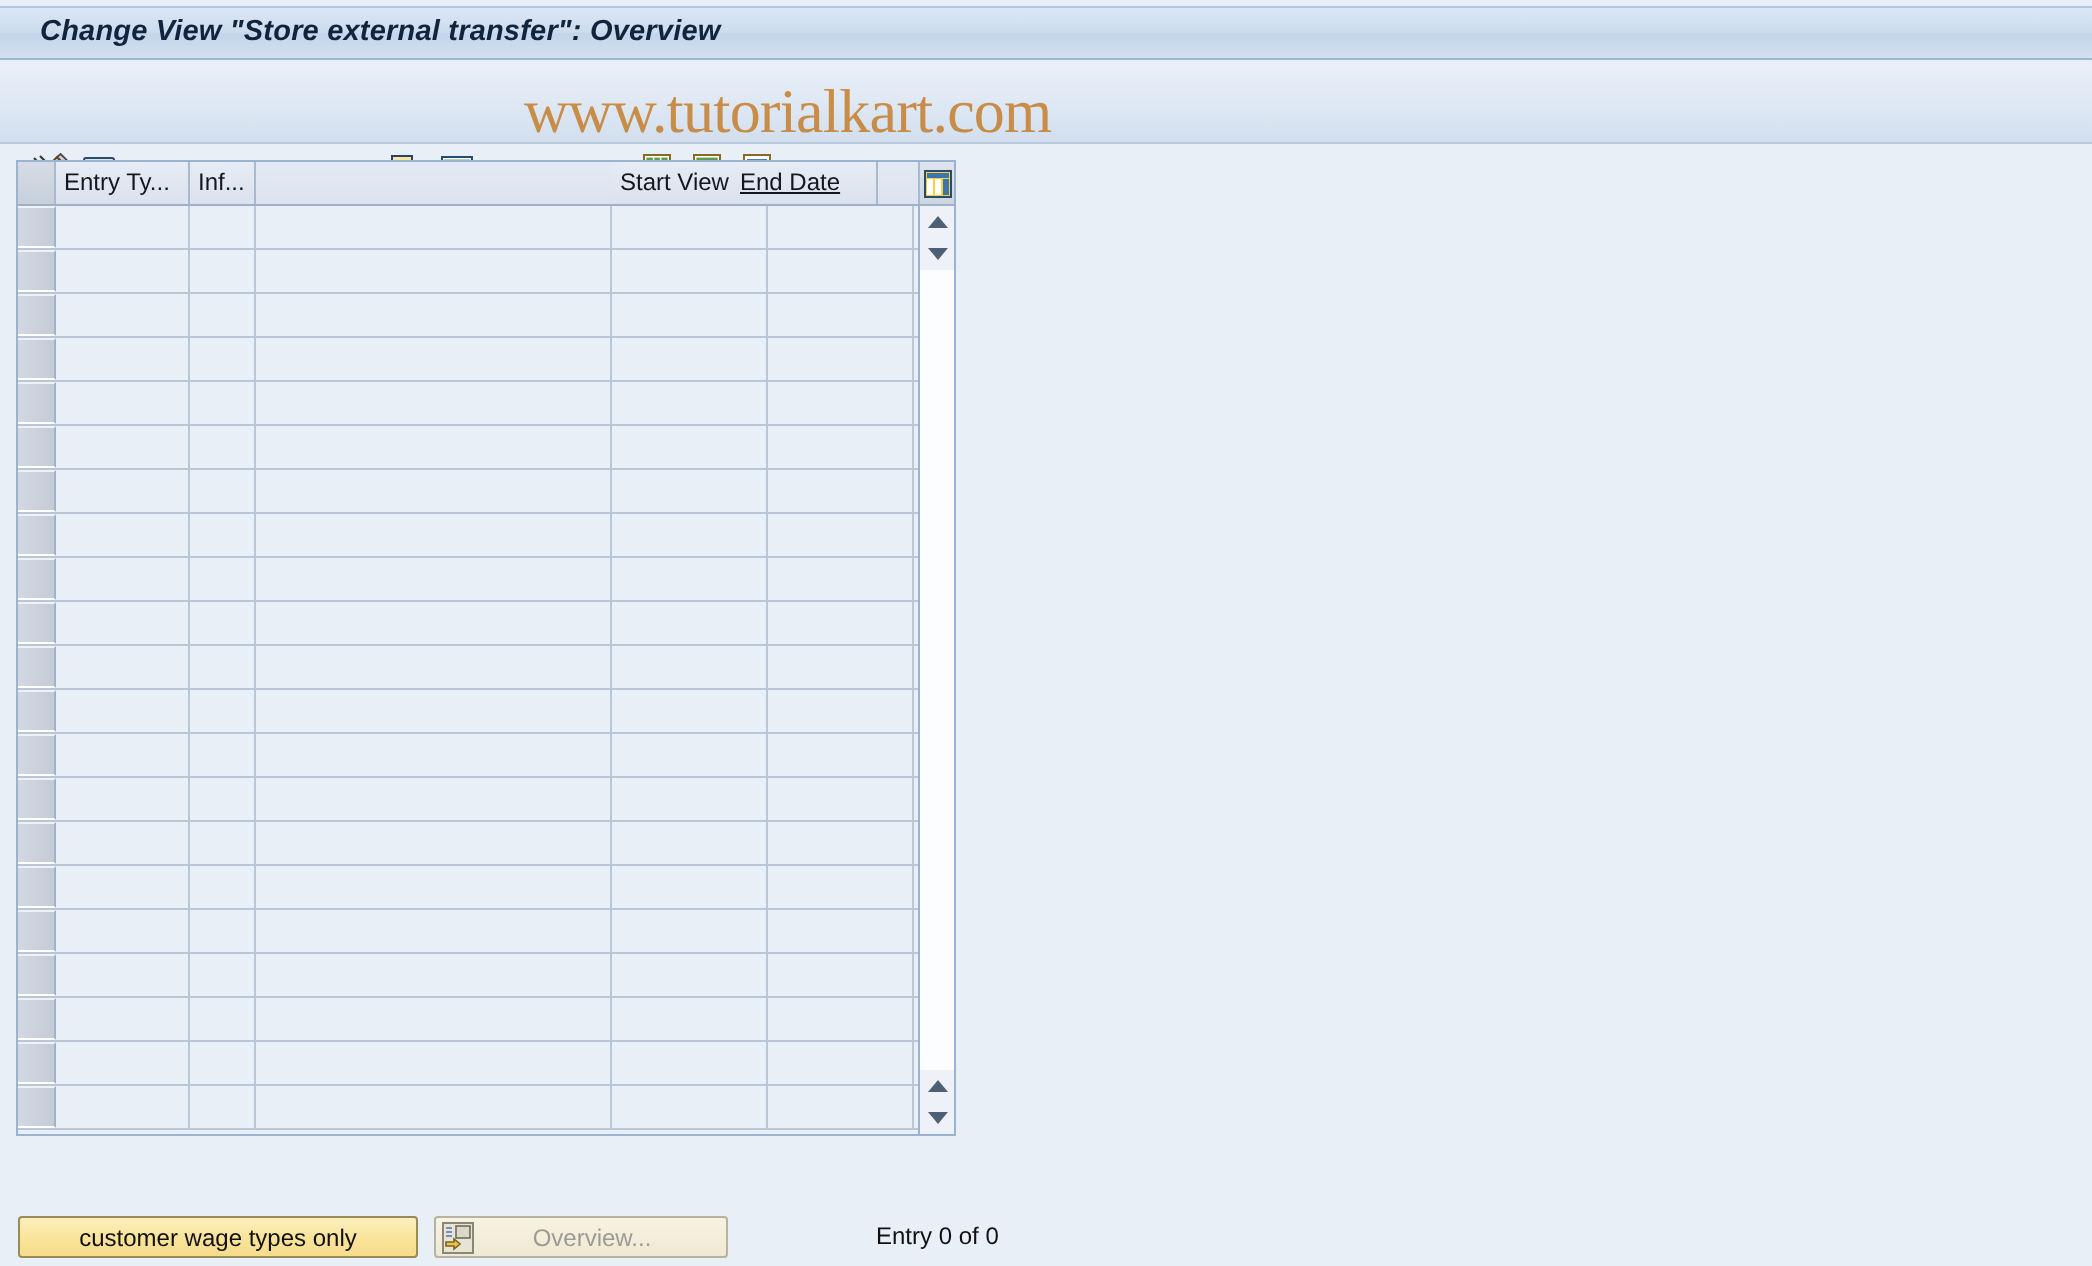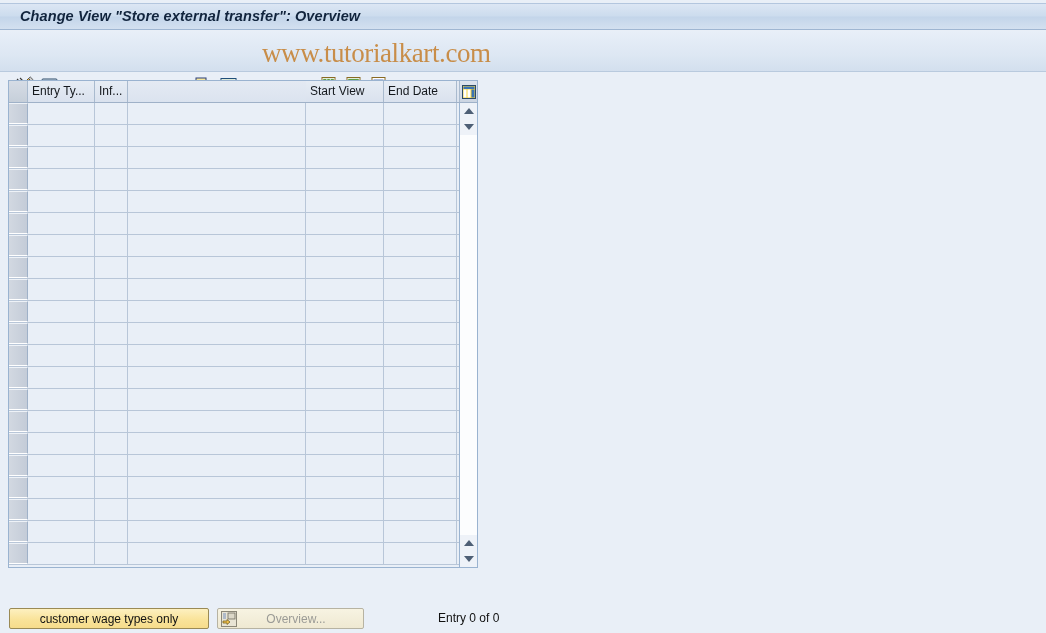--- a/index.html
+++ b/index.html
@@ -68,21 +68,21 @@
     position: relative;
     display: inline-block;
   }
 
   
   #watermark {
     position: absolute;
     left: 262px;
     top: 38px;
     font-family: "Liberation Serif", serif;
-    font-size: 27px;
+    font-size: 31px;
     color: #c47a24;
     opacity: 0.82;
     white-space: nowrap;
     letter-spacing: -0.4px;
     pointer-events: none;
     z-index: 6;
   }
 
   
   #table-control {
@@ -388,21 +388,21 @@
 
 <div id="watermark">www.tutorialkart.com</div>
 
 <div id="table-control">
 
   <div id="table-header-row">
     <div class="th selector-head" style="left:0;width:19px;"></div>
     <div class="th" style="left:19px;width:67px;">Entry Ty...</div>
     <div class="th" style="left:86px;width:33px;">Inf...</div>
     <div class="th" style="left:297px;width:78px;">Start View</div>
-    <div class="th" style="left:375px;width:73px;">End Date</div>
+    <div class="th" style="left:357px;width:73px;text-decoration:underline;">End Date</div>
 
     <div id="column-config-icon">
       <svg width="14" height="14" viewBox="0 0 14 14">
         <rect x="0.5" y="0.5" width="13" height="13" fill="#f6d33c" stroke="#2c4a68" stroke-width="1"></rect>
         <rect x="1.5" y="1.5" width="11" height="2.5" fill="#3a74b5"></rect>
         <rect x="1.5" y="4.5" width="3" height="8" fill="#ffffff"></rect>
         <rect x="5.5" y="4.5" width="3" height="8" fill="#ffffff"></rect>
         <rect x="9.5" y="4.5" width="3" height="8" fill="#3a74b5"></rect>
       </svg>
     </div>

